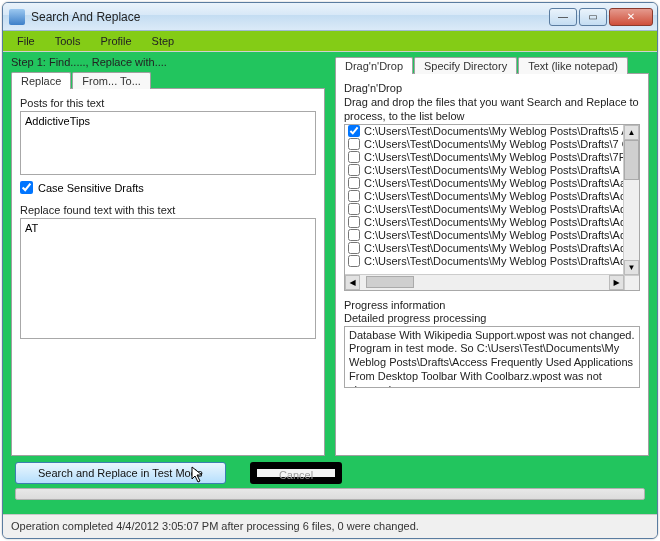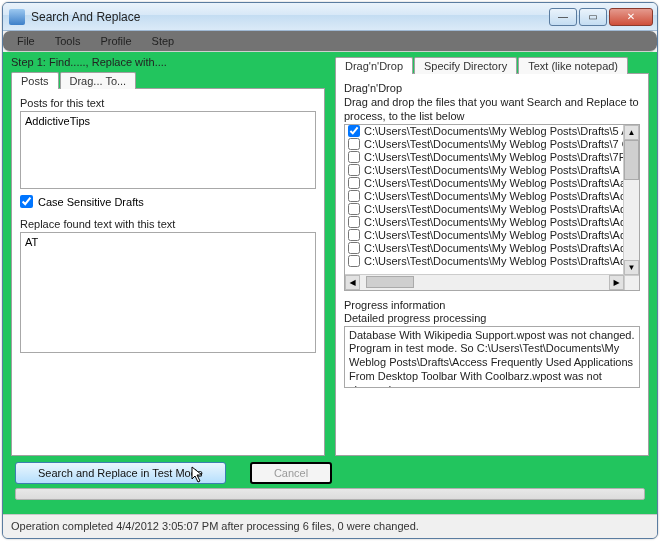--- a/index.html
+++ b/index.html
@@ -47,26 +47,25 @@
     border: 1px solid #5a7ca0;
     border-radius: 3px;
     display: flex; align-items: center; justify-content: center;
     font-size: 10px;
     background: linear-gradient(#eaf3fb,#c4ddf2);
     color: #333;
   }
   .winbtn.close { width: 44px; background: linear-gradient(#e59a8e,#cf4f3a); color:#fff; border-color:#8a3a2d;}
   .menubar {
     height: 21px;
-    background: #737373;
+    background: #84cc16;
     border-bottom: 1px solid #d0d0d0;
     display: flex;
     align-items: center;
     padding: 0 4px;
-    border-radius: 7px;
   }
   .menuitem { padding: 2px 10px; color: #222; }
   .content {
     flex: 1;
     background: #22c55e;
     padding: 4px 8px 2px 8px;
     display: flex;
     flex-direction: column;
   }
   .columns { display: flex; gap: 10px; height: 400px; }
@@ -103,21 +102,21 @@
   .textarea {
     width: 100%;
     border: 1px solid #a8a8a8;
     background: #fff;
     font-family: inherit;
     font-size: 11px;
     padding: 3px 4px;
     resize: none;
     overflow-y: scroll;
   }
-  .ta-search { height: 78px; }
+  .ta-search { height: 64px; }
   .ta-replace { height: 121px; }
   .check-row { display: flex; align-items: center; margin: 6px 0 10px 0; }
   .check-row input { width: 13px; height: 13px; margin: 0 5px 0 0; }
   .dragdesc { color: #222; line-height: 1.25; margin-bottom: 0; }
   .filelist {
     border: 1px solid #a8a8a8;
     background: #fff;
     height: 167px;
     overflow: hidden;
     position: relative;
@@ -174,21 +173,21 @@
     font-size: 11px;
     color:#111;
     display:flex; align-items:center; justify-content:center;
     position: relative;
   }
   .cursor {
     position:absolute; right: 20px; bottom: -4px;
     font-size: 15px; color:#222;
   }
   .cancelbtn {
-    height:22px; border:2px solid #000000; border-radius:3px;
+    height:22px; border:7px solid #000000; border-radius:3px;
     background:#f4f4f4; color:#9a9a9a; padding: 0 22px;
     font-family:inherit; font-size:11px;
   }
   .progressbar {
     height: 12px;
     margin: 2px 4px;
     background: linear-gradient(#e8e8e8,#dcdcdc);
     border:1px solid #b0b0b0;
     border-radius:2px;
   }
@@ -220,22 +219,22 @@
     <div class="menuitem">Profile</div>
     <div class="menuitem">Step</div>
   </div>
 
   <div class="content">
     <div class="columns">
 
       <div class="col">
         <div class="step-label">Step 1: Find....., Replace with....</div>
         <div class="tabstrip">
-          <div class="tab active">Posts</div>
-          <div class="tab">Drag... To...</div>
+          <div class="tab active">Replace</div>
+          <div class="tab">From... To...</div>
         </div>
         <div class="tabpanel">
           <div class="field-label">Posts for this text</div>
           <textarea class="textarea ta-search" style="">AddictiveTips</textarea>
           <div class="check-row">
             <input type="checkbox" checked="" style="">
             <span>Case Sensitive Drafts</span>
           </div>
           <div class="field-label">Replace found text with this text</div>
           <textarea class="textarea ta-replace" style="">AT</textarea>

